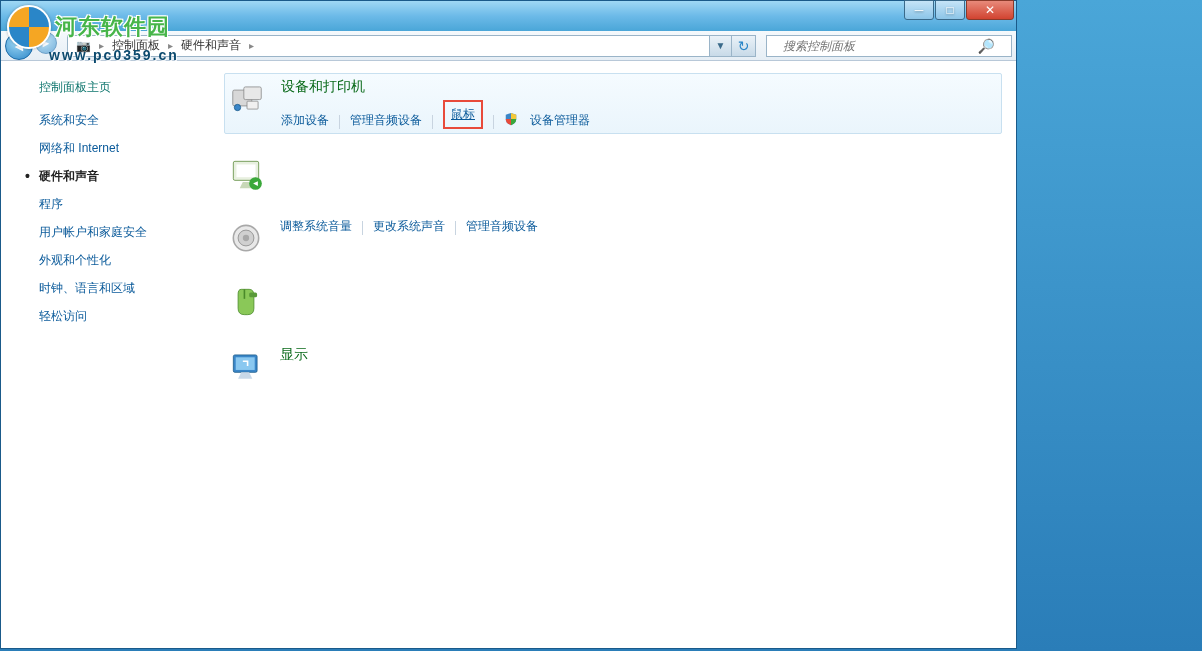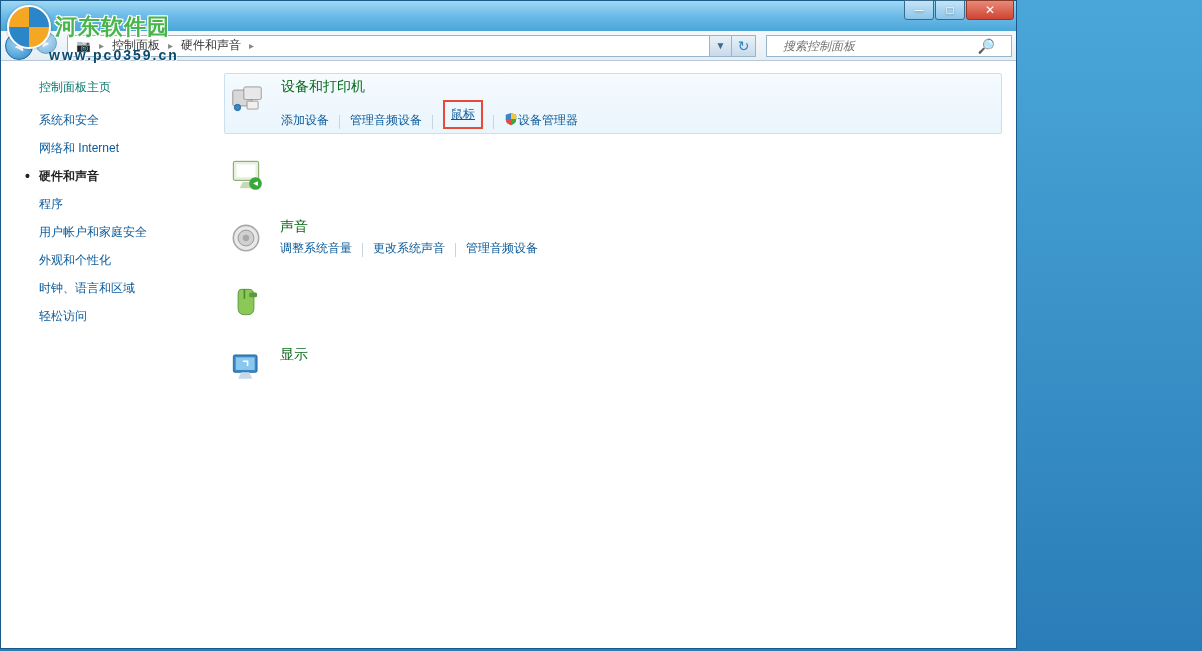--- a/index.html
+++ b/index.html
@@ -45,21 +45,21 @@
 .category { display: flex; gap: 14px; margin-bottom: 16px; padding: 4px 2px; }
 .category.highlight { border: 1px solid #c8e0f0; background: linear-gradient(180deg, #f5fbff, #eaf5fc); border-radius: 2px; }
 .cat-icon { width: 40px; height: 40px; flex-shrink: 0; display: flex; align-items: center; justify-content: center; }
 .cat-icon svg { width: 38px; height: 38px; }
 .cat-body { flex: 1; }
 .cat-title { font-size: 14px; color: #0a6a1a; margin-bottom: 4px; cursor: pointer; }
 .cat-links { display: flex; flex-wrap: wrap; align-items: flex-end; font-size: 12px; }
 .cat-link { color: #0a5a9a; cursor: pointer; white-space: nowrap; }
 .cat-link.boxed { border: 2px solid #e84a3a; padding: 4px 6px; text-decoration: underline; }
 .cat-sep { width: 1px; height: 14px; background: #c8d4e0; margin: 0 10px; }
-.shield-link { display: flex; align-items: center; gap: 0; }
+.shield-link { display: flex; align-items: center; gap: 12px; }
 .shield-svg { width: 14px; height: 14px; }
 </style>
 </head>
 <body>
 
 <div class="window">
 
   <div class="watermark">
     <div class="watermark-title">
       <span class="watermark-logo"></span>
@@ -164,21 +164,20 @@
           </div>
           <div class="category">
             <div class="cat-icon">
               <svg viewBox="0 0 48 48">
                 <circle cx="24" cy="24" r="16" fill="#e8e8e8" stroke="#a8a8a8" stroke-width="2"></circle>
                 <circle cx="24" cy="24" r="10" fill="#d0d0d0" stroke="#888"></circle>
                 <circle cx="24" cy="24" r="4" fill="#a8a8a8"></circle>
               </svg>
             </div>
             <div class="cat-body">
-              <div class="cat-title">声音</div>
               <div class="cat-links">
                 <span class="cat-link">调整系统音量</span>
                 <span class="cat-sep"></span>
                 <span class="cat-link">更改系统声音</span>
                 <span class="cat-sep"></span>
                 <span class="cat-link">管理音频设备</span>
               </div>
             </div>
           </div>
           <div class="category">

